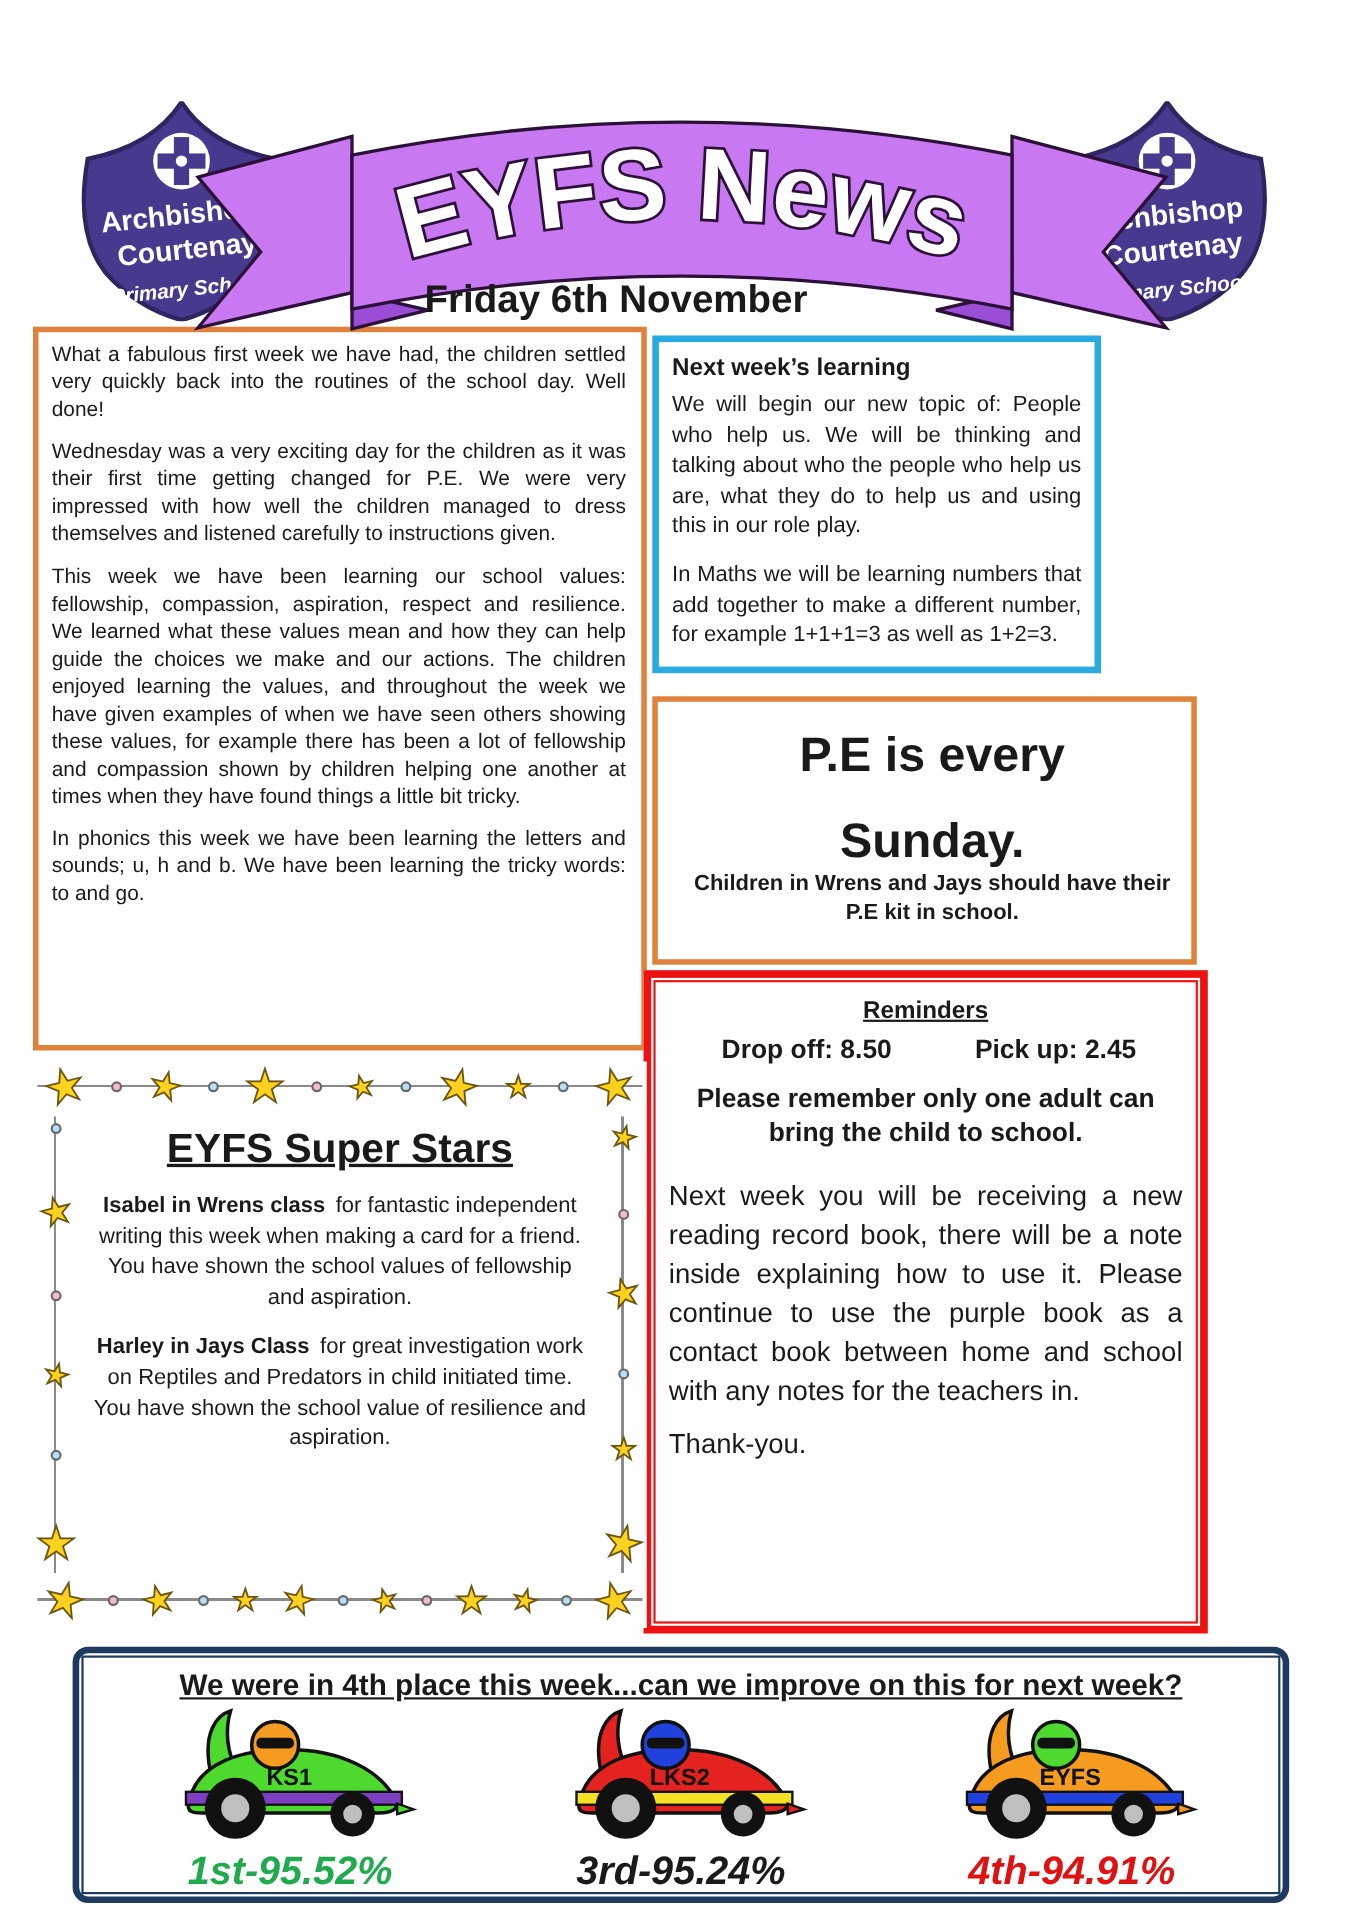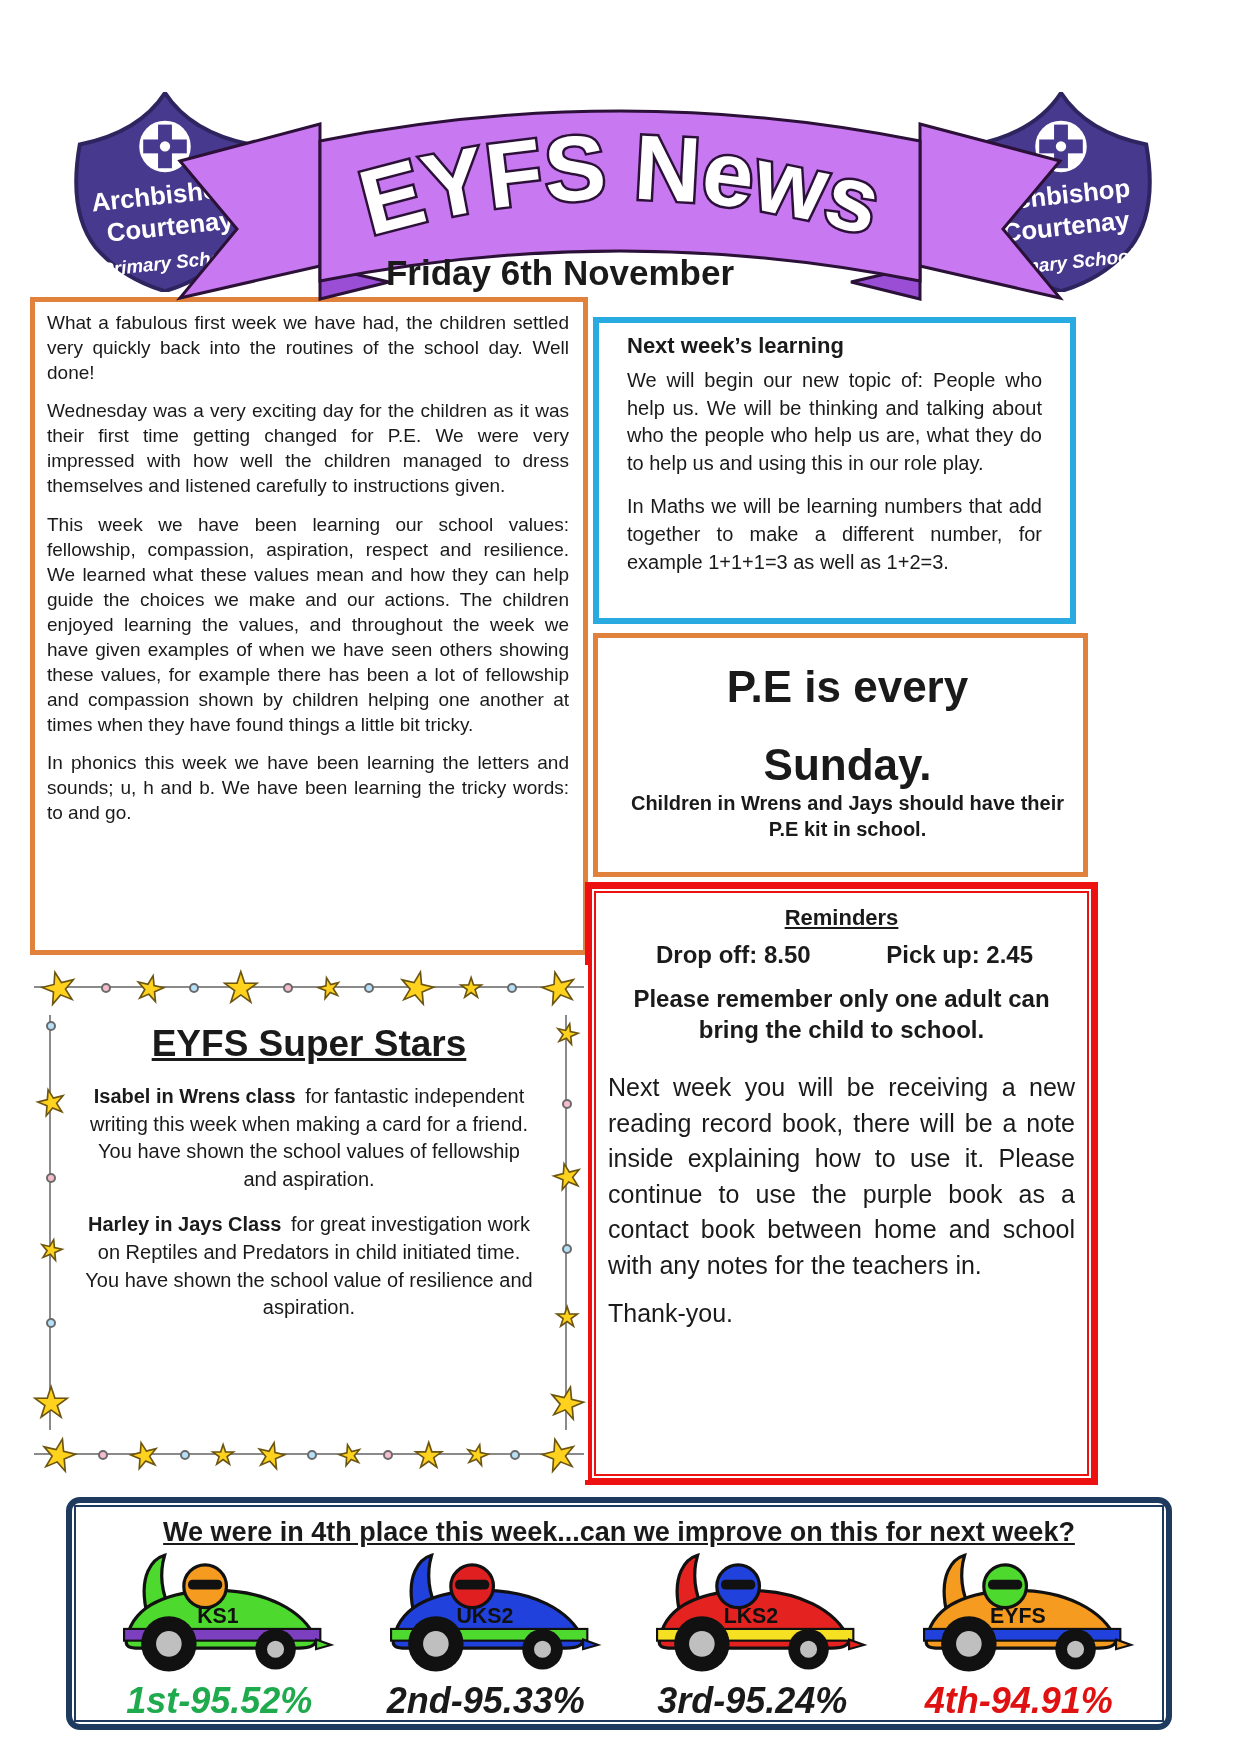--- a/index.html
+++ b/index.html
@@ -11,21 +11,21 @@
   .logo{position:absolute;top:92px;width:218px;height:200px;z-index:1;}
   .logo.left{left:56px;}
   .logo.right{left:952px;}
   .banner-svg{position:absolute;left:85px;top:66px;width:1070px;height:235px;z-index:3;}
   .date-heading{position:absolute;top:253px;left:0;width:1120px;text-align:center;
                 font-size:35px;font-weight:bold;z-index:4;}
 
   
   .box{position:absolute;background:#fff;}
   #this-week{left:30px;top:297px;width:558px;height:658px;border:5px solid #e0823c;padding:8px 14px 8px 12px;}
-  #next-week{left:593px;top:305px;width:483px;height:307px;border:6px solid #29abe2;padding:8px 28px;margin-top:12px;}
+  #next-week{left:593px;top:305px;width:408px;height:307px;border:6px solid #29abe2;padding:8px 12px;}
   #pe{left:593px;top:633px;width:495px;height:244px;border:5px solid #e0823c;padding:10px 14px;text-align:center;}
   #reminders{left:585px;top:882px;width:513px;height:603px;border:7px solid #ee1111;padding:2px;}
   .reminders-inner{border:2px solid #ee1111;width:100%;height:100%;padding:8px 12px;}
   #race{left:66px;top:1497px;width:1106px;height:233px;border:6px solid #1e3a5f;padding:2px;}
   .race-inner{border:2px solid #1e3a5f;width:100%;height:100%;padding:6px 10px 4px 10px;}
 
   .box-title-c{font-size:22px;font-weight:bold;text-align:center;margin:2px 0 8px 0;}
   .box-title-l{font-size:22px;font-weight:bold;text-align:left;margin:2px 0 8px 0;}
   .para{font-size:19px;line-height:1.32;text-align:justify;margin:0 0 13px 0;}
   #next-week .para{font-size:20px;line-height:1.38;margin-bottom:16px;}
@@ -221,36 +221,20 @@
             <polygon points="196,84 210,89 196,93" stroke="#111" stroke-width="2" fill="#4ed92e"></polygon>
             <circle cx="58" cy="88" r="26" fill="#111"></circle>
               <circle cx="58" cy="88" r="13" fill="#bfbfbf" stroke="#111" stroke-width="2"></circle>
             <circle cx="158" cy="93" r="19" fill="#111"></circle>
               <circle cx="158" cy="93" r="9" fill="#bfbfbf" stroke="#111" stroke-width="2"></circle>
             <text x="104" y="68" text-anchor="middle" font-size="20" font-weight="bold" fill="#111">KS1</text>
           </svg>
           <div class="race-pct" style="color: rgb(31, 170, 78);">1st-95.52%</div>
         </div>
 
-        <div class="race-cell">
-          <svg class="car-svg" viewBox="0 0 210 120">
-            <path d="M38,62 C28,22 44,8 54,5 C49,22 51,40 60,58 Z" stroke="#111" stroke-width="3" fill="#2141dd"></path>
-            <path d="M18,86 C22,56 50,40 95,38 C150,36 185,58 196,84 C196,90 190,92 180,92 L30,92 C20,92 18,90 18,86 Z" stroke="#111" stroke-width="3" fill="#2141dd"></path>
-            <circle cx="92" cy="34" r="20" stroke="#111" stroke-width="3" fill="#e02020"></circle>
-            <rect x="76" y="28" width="32" height="9" rx="4" fill="#111"></rect>
-            <rect x="16" y="74" width="184" height="11" stroke="#111" stroke-width="2" fill="#4ed92e"></rect>
-            <polygon points="196,84 210,89 196,93" stroke="#111" stroke-width="2" fill="#2141dd"></polygon>
-            <circle cx="58" cy="88" r="26" fill="#111"></circle>
-              <circle cx="58" cy="88" r="13" fill="#bfbfbf" stroke="#111" stroke-width="2"></circle>
-            <circle cx="158" cy="93" r="19" fill="#111"></circle>
-              <circle cx="158" cy="93" r="9" fill="#bfbfbf" stroke="#111" stroke-width="2"></circle>
-            <text x="104" y="68" text-anchor="middle" font-size="20" font-weight="bold" fill="#111">UKS2</text>
-          </svg>
-          <div class="race-pct" style="color: rgb(26, 26, 26);">2nd-95.33%</div>
-        </div>
 
         <div class="race-cell">
           <svg class="car-svg" viewBox="0 0 210 120">
             <path d="M38,62 C28,22 44,8 54,5 C49,22 51,40 60,58 Z" stroke="#111" stroke-width="3" fill="#e42320"></path>
             <path d="M18,86 C22,56 50,40 95,38 C150,36 185,58 196,84 C196,90 190,92 180,92 L30,92 C20,92 18,90 18,86 Z" stroke="#111" stroke-width="3" fill="#e42320"></path>
             <circle cx="92" cy="34" r="20" stroke="#111" stroke-width="3" fill="#2141dd"></circle>
             <rect x="76" y="28" width="32" height="9" rx="4" fill="#111"></rect>
             <rect x="16" y="74" width="184" height="11" stroke="#111" stroke-width="2" fill="#f5e022"></rect>
             <polygon points="196,84 210,89 196,93" stroke="#111" stroke-width="2" fill="#e42320"></polygon>
             <circle cx="58" cy="88" r="26" fill="#111"></circle>

